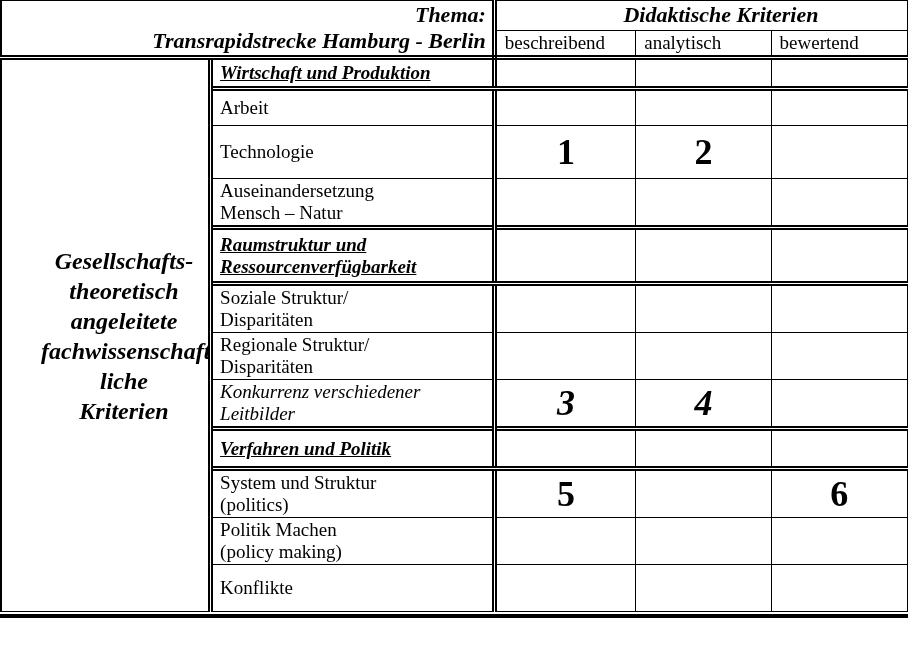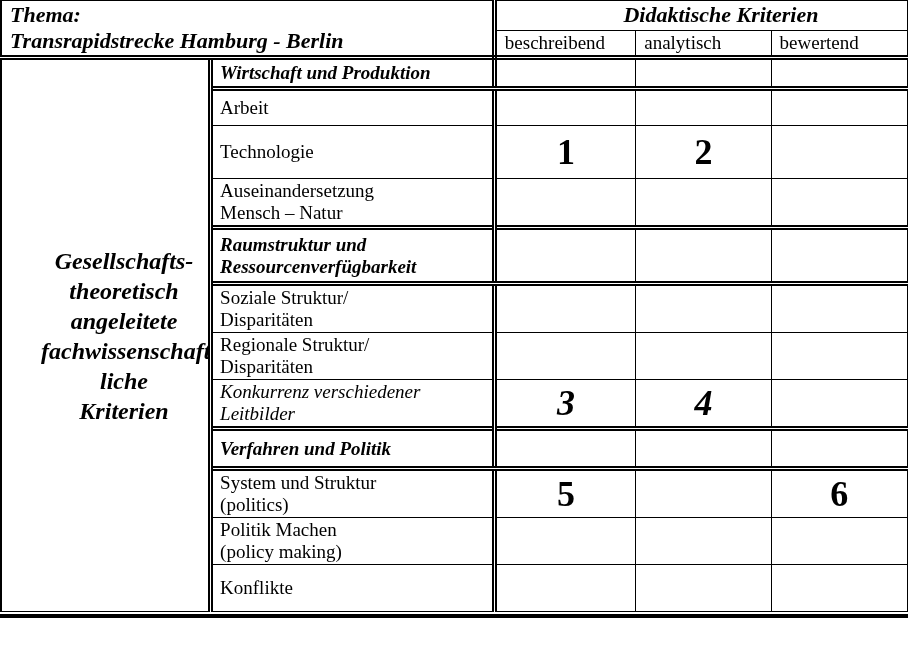--- a/index.html
+++ b/index.html
@@ -32,20 +32,21 @@
   td.thema {
     font-weight: bold;
     font-style: italic;
     font-size: 22px;
     line-height: 26px;
     padding: 1px 6px 1px 8px;
     vertical-align: top;
     white-space: pre-line;
     border-right: 5px double #000;
     border-bottom: 5px double #000;
+    text-align: right;
   }
   td.didaktik {
     font-weight: bold;
     font-style: italic;
     font-size: 22px;
     text-align: center;
   }
   td.subhead {
     font-size: 19px;
     padding: 1px 14px 1px 8px;
@@ -65,20 +66,21 @@
   td.label {
     font-size: 19px;
     line-height: 22px;
     padding: 1px 4px 1px 7px;
     white-space: pre-line;
     border-left: 5px double #000;
   }
   tr.group td.gcell {
     border-top: 5px double #000;
     border-bottom: 5px double #000;
+    text-decoration: underline;
   }
   tr.group td.label {
     font-weight: bold;
     font-style: italic;
   }
   td.crit {
     font-weight: bold;
     font-size: 36px;
     text-align: center;
     padding: 0;

